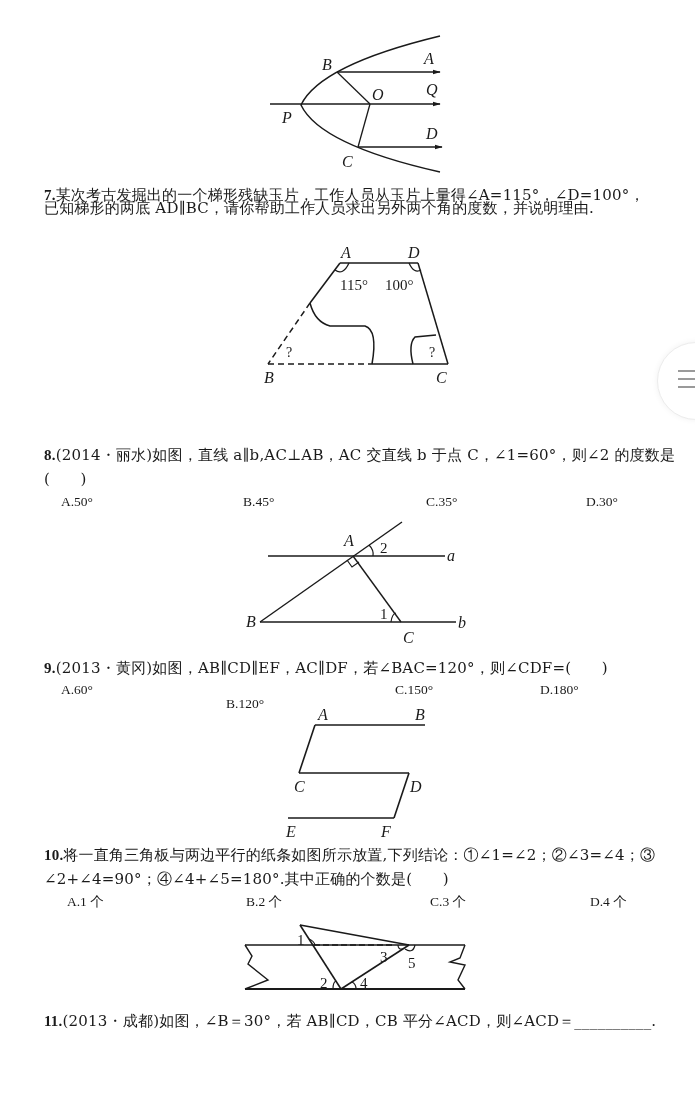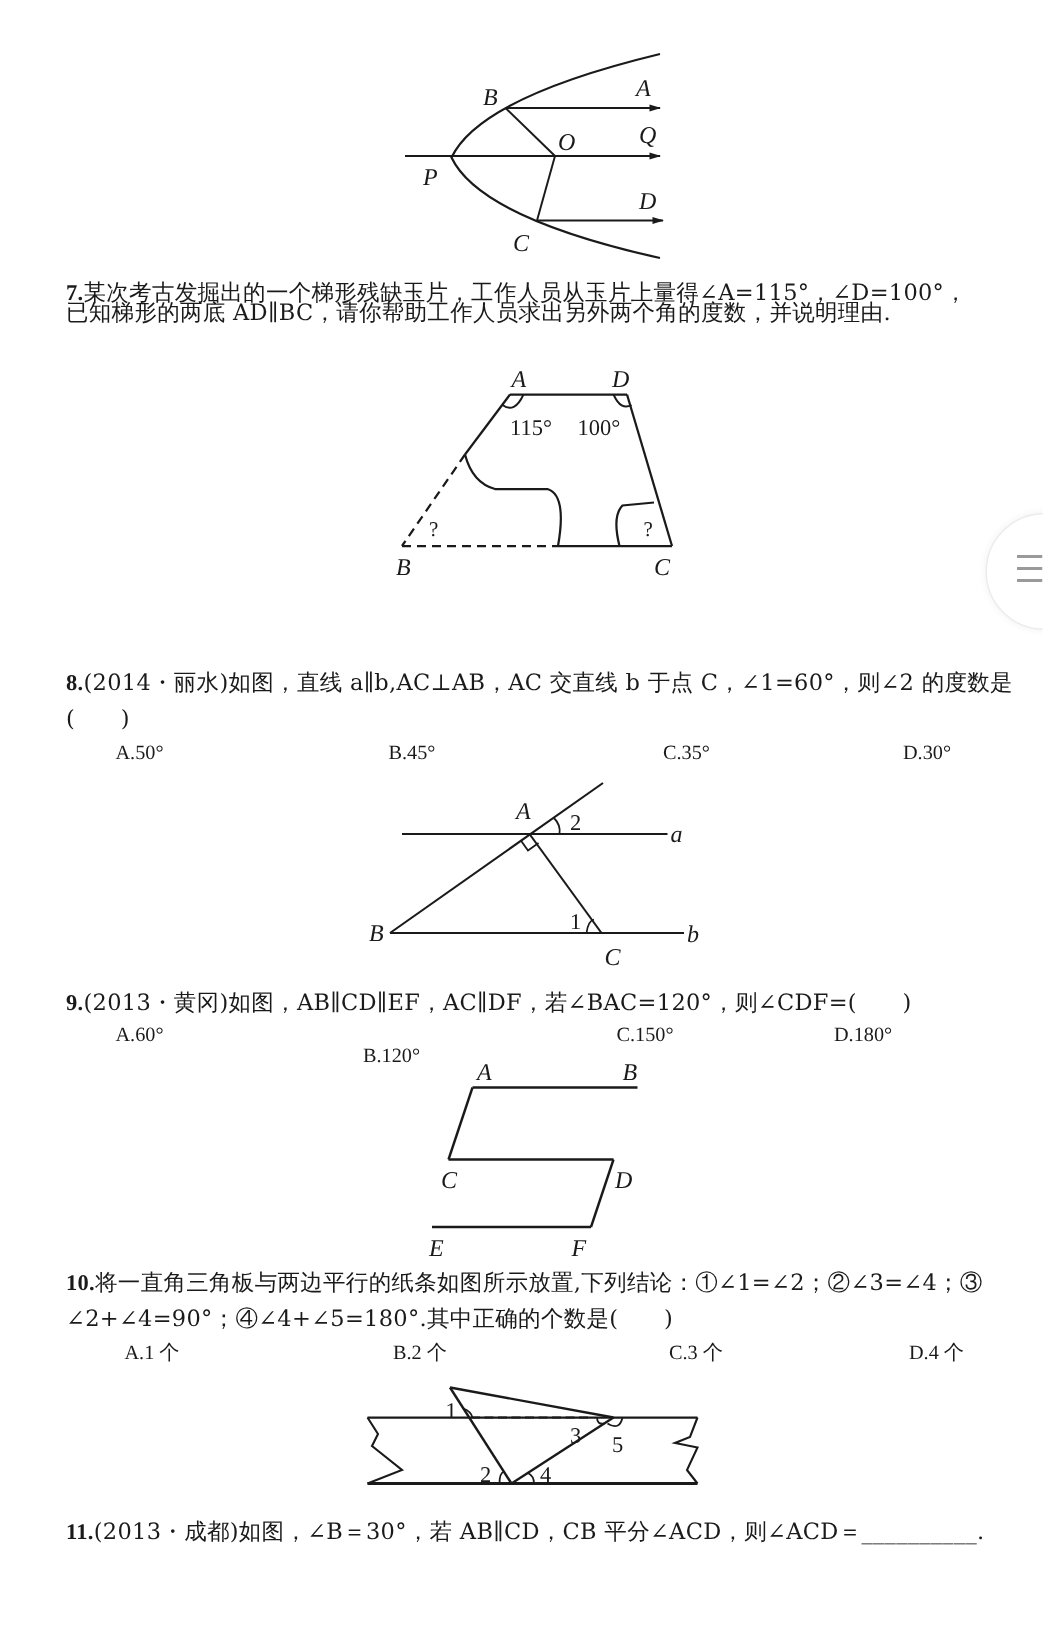--- a/index.html
+++ b/index.html
@@ -3,21 +3,21 @@
 <meta charset="utf-8">
 <style>
   html, body { margin: 0; padding: 0; }
   body {
     width: 695px; height: 1100px; background: #ffffff; position: relative; overflow: hidden;
     font-family: "DejaVu Serif", "Liberation Serif", serif; color: #1a1a1a;
   }
   .abs { position: absolute; }
   .q-text { position: absolute; left: 44px; font-size: 15px; line-height: 22px; white-space: nowrap; letter-spacing: 0.2px; }
   .q-num { font-weight: bold; font-family: "Liberation Serif", serif; }
-  .opt { position: absolute; font-size: 13.5px; font-family: "Liberation Serif", "DejaVu Serif", serif; margin-left: 16px; }
+  .opt { position: absolute; font-size: 13.5px; font-family: "Liberation Serif", "DejaVu Serif", serif; }
   svg text { font-family: "Liberation Serif", "DejaVu Serif", serif; font-style: italic; fill: #1a1a1a; }
   svg .up { font-style: normal; }
   .side-btn {
     position: absolute; left: 657px; top: 342px; width: 76px; height: 76px; border-radius: 50%;
     background: #ffffff; border: 1px solid #ececec; box-shadow: 0 0 6px rgba(0,0,0,0.06);
   }
   .side-btn .bar { position: absolute; left: 20px; width: 17px; height: 2px; background: #9a9a9a; }
 </style>
 </head>
 <body>

